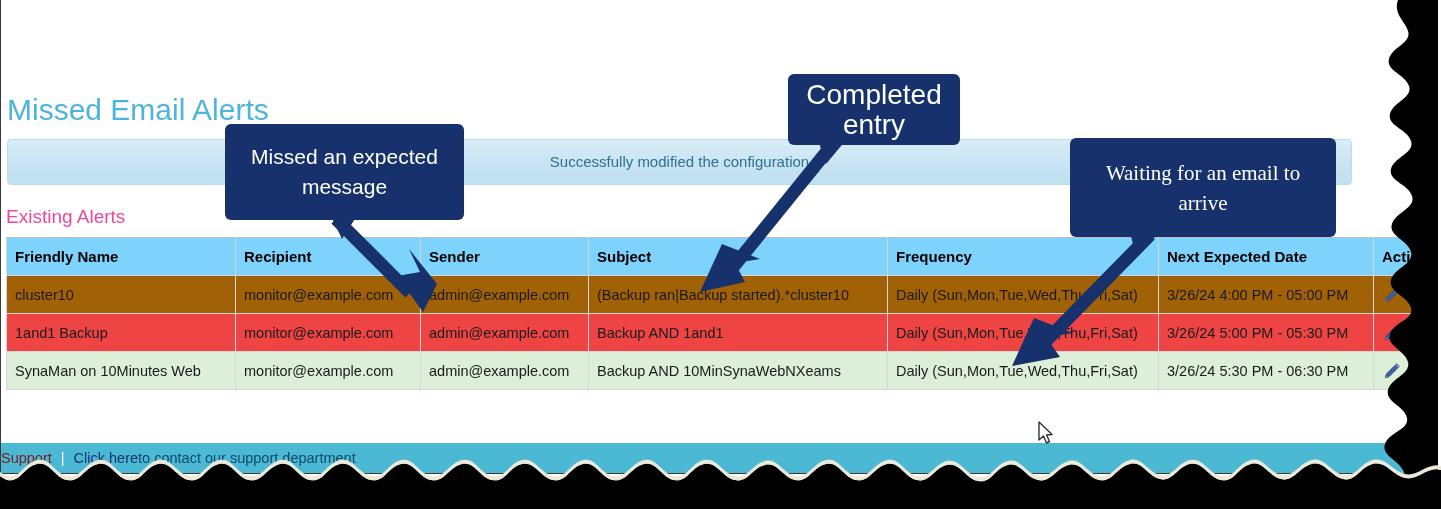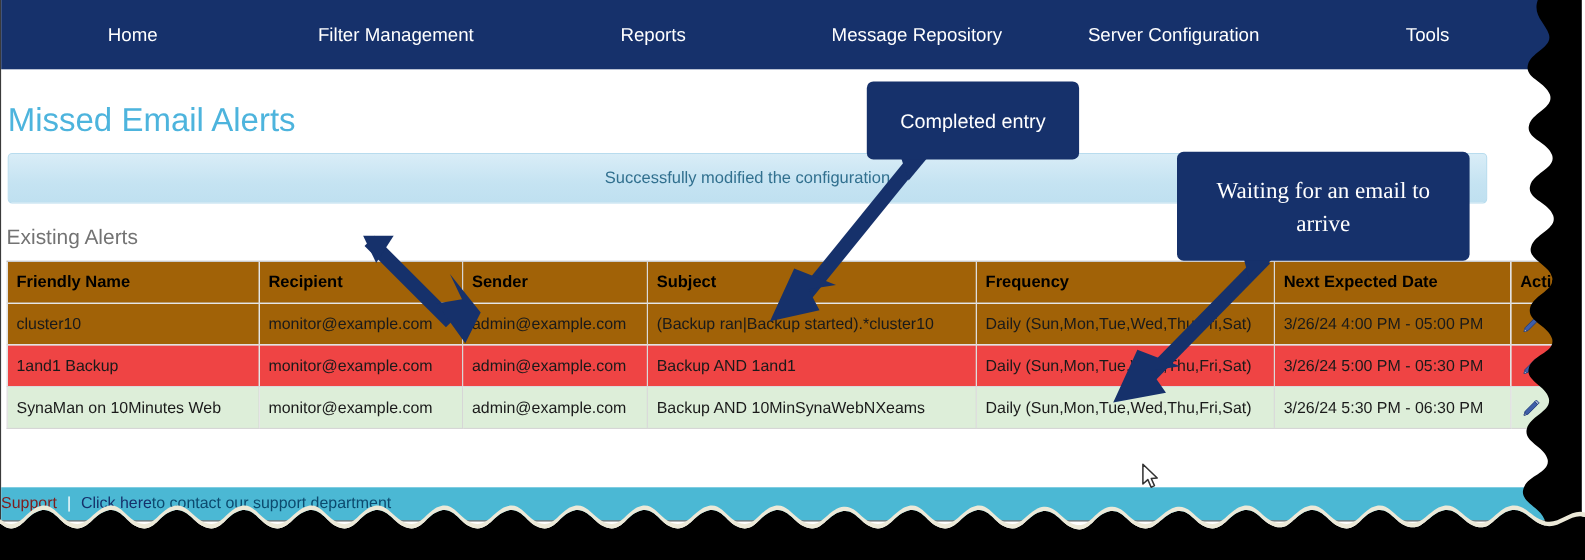--- a/index.html
+++ b/index.html
@@ -53,21 +53,21 @@
   }
   #info-bar-text{
     position:absolute;left:0;top:0;width:100%;
     text-align:center;line-height:44px;
     color:#31708f;font-size:15px;white-space:nowrap;
   }
 
   
   #section-title{
     position:absolute;left:5px;top:205px;
-    color:#737373;font-size:19px;line-height:23px;white-space:nowrap;
+    color:#ec4899;font-size:19px;line-height:23px;white-space:nowrap;
   }
 
   
   #alerts-table{
     position:absolute;left:5px;top:237px;width:1412px;
     border-collapse:collapse;
     table-layout:fixed;
     font-size:14.5px;
     color:#1a1a1a;
   }
@@ -76,21 +76,21 @@
     padding:0 8px;
     height:37px;
     text-align:left;
     vertical-align:middle;
     white-space:nowrap;
     overflow:hidden;
   }
   #alerts-table th{
     font-weight:bold;font-size:15px;color:#000000;
     border-top:1px solid #bdbdbd;
-    background:#a16207;
+    background:#7dd3fc;
   }
   #alerts-table tr.row-white td{background:#a16207;}
   #alerts-table tr.row-pink  td{background:#ef4444;}
   #alerts-table tr.row-green td{background:#ddeed9;}
 
   .col-1{width:229px;}
   .col-2{width:185px;}
   .col-3{width:168px;}
   .col-4{width:299px;}
   .col-5{width:271px;}
@@ -152,28 +152,20 @@
     position:absolute;z-index:70;pointer-events:none;
   }
 </style>
 </head>
 <body>
 
 <div id="page">
 
   <div id="app-frame">
 
-    <div id="navbar">
-      <div class="nav-item" style="left: 97px;">Home</div>
-      <div class="nav-item" style="left: 288px;">Filter Management</div>
-      <div class="nav-item" style="left: 563px;">Reports</div>
-      <div class="nav-item" style="left: 755px;">Message Repository</div>
-      <div class="nav-item" style="left: 988px;">Server Configuration</div>
-      <div class="nav-item" style="left: 1277px;">Tools</div>
-    </div>
 
     <div id="page-title">Missed Email Alerts</div>
 
     <div id="info-bar">
       <div id="info-bar-text">Successfully modified the configuration</div>
     </div>
 
     <div id="section-title">Existing Alerts</div>
 
     <table id="alerts-table">
@@ -277,25 +269,26 @@
       <path d="M828 150 L730 271" stroke="#16316b" stroke-width="13" fill="none"></path>
       <path d="M700 292 L745 282 L735 263 L760 259 L722 244 Z" fill="#16316b"></path>
     </g>
 
     <g>
       <path d="M1150 235 L1045 342" stroke="#16316b" stroke-width="13" fill="none"></path>
       <path d="M1012 366 L1060 357 L1046 337 L1073 333 L1034 318 Z" fill="#16316b"></path>
     </g>
   </svg>
 
+  <div class="callout" style="left:225px;top:124px;width:239px;height:96px;">Missed an expected message</div>
   <svg class="callout-tail" style="left:330px;top:214px;width:40px;height:26px;" viewBox="0 0 40 26">
     <path d="M0 0 L28 0 L12 25 Z" fill="#16316b"></path>
   </svg>
 
-  <div class="callout" style="left:788px;top:74px;width:193px;height:71px;font-size:18px;">Completed entry</div>
+  <div class="callout" style="left:788px;top:74px;width:172px;height:71px;font-size:28px;">Completed entry</div>
   <svg class="callout-tail" style="left:818px;top:140px;width:40px;height:26px;" viewBox="0 0 40 26">
     <path d="M0 0 L28 0 L8 24 Z" fill="#16316b"></path>
   </svg>
 
   <div class="callout" style="left:1070px;top:138px;width:266px;height:99px;font-family:Liberation Serif, serif;">Waiting for an email to arrive</div>
   <svg class="callout-tail" style="left:1130px;top:232px;width:44px;height:26px;" viewBox="0 0 44 26">
     <path d="M0 0 L30 0 L6 24 Z" fill="#16316b"></path>
   </svg>
 
   <svg id="cursor" style="left:1038px;top:421px;width:18px;height:26px;" viewBox="0 0 18 26">

